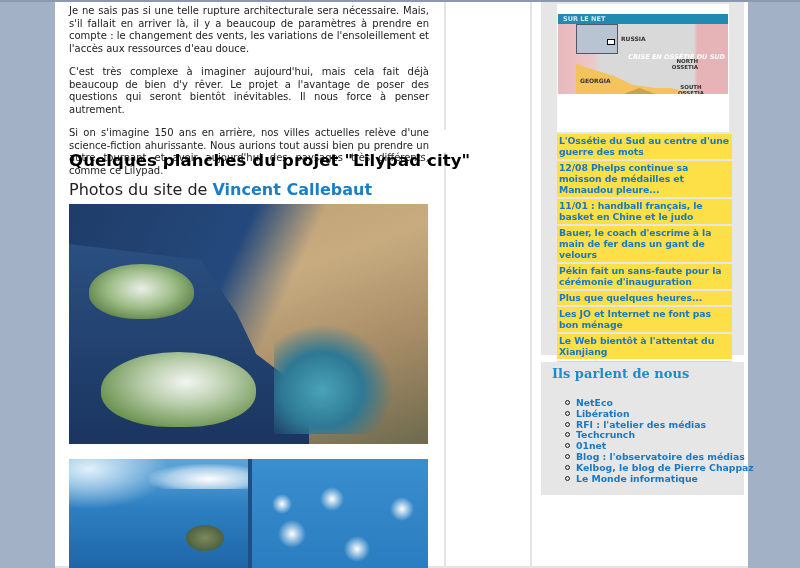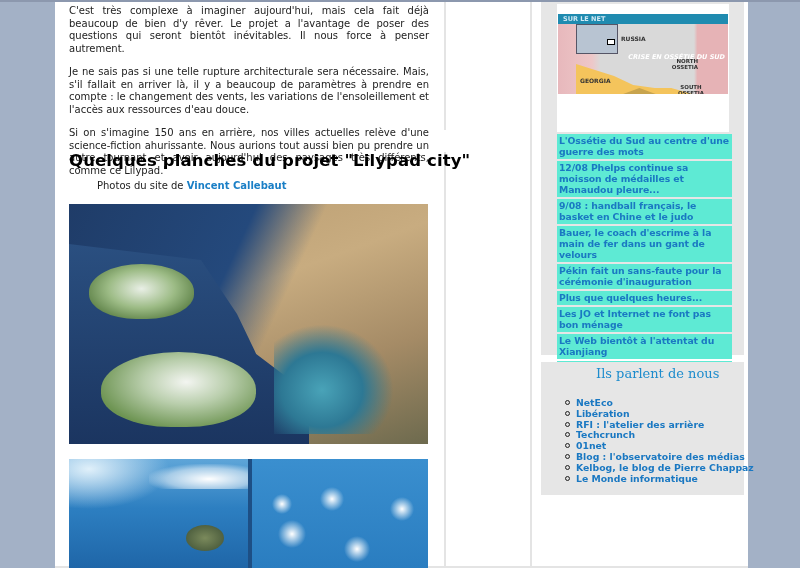--- a/index.html
+++ b/index.html
@@ -7,21 +7,21 @@
   .topline{position:absolute;left:0;top:0;width:800px;height:2px;background:#8c98ae;}
   .page{position:absolute;left:55px;top:2px;width:693px;height:566px;background:#fff;}
   .vline1{position:absolute;left:444px;top:2px;width:2px;height:128px;background:#e4e4e4;}
   .vline1b{position:absolute;left:444px;top:152px;width:2px;height:416px;background:#e4e4e4;}
   .vline2{position:absolute;left:530px;top:2px;width:2px;height:566px;background:#e4e4e4;}
   .bottomline{position:absolute;left:55px;top:566px;width:693px;height:2px;background:#e4e4e4;}
 
   .article{position:absolute;left:69px;top:5px;width:360px;font-size:10px;line-height:12.5px;color:#222;}
   .article p{margin:0 0 11px 0;text-align:justify;}
   .headline{position:absolute;left:69px;top:151px;font-size:16.5px;font-weight:bold;color:#000;white-space:nowrap;letter-spacing:0.1px;}
-  .photos-credit{position:absolute;left:69px;top:180px;font-size:10px;color:#222;margin-left:28px;}
+  .photos-credit{position:absolute;left:69px;top:180px;font-size:16px;color:#222;}
   .photos-credit a{color:#1a7fc6;font-weight:bold;text-decoration:none;}
 
   .photo1{position:absolute;left:69px;top:204px;width:359px;height:240px;overflow:hidden;
     background:
       radial-gradient(ellipse 60px 30px at 60px 80px, #6f9a5a 0%, #a8c39a 60%, rgba(0,0,0,0) 100%),
       radial-gradient(ellipse 75px 38px at 95px 175px, #8fb07c 0%, #c9d8c0 55%, rgba(0,0,0,0) 100%),
       linear-gradient(115deg, #1f3c68 0%, #24497c 40%, rgba(36,73,124,0) 55%),
       linear-gradient(160deg, #b79a6e 0%, #c8ac80 40%, #a58b66 70%, #6d6a4e 100%);}
   .photo1 .sea{position:absolute;left:0;top:40px;width:240px;height:200px;background:linear-gradient(180deg,#2a4f80,#1b3560);clip-path:polygon(0 0,55% 8%,70% 35%,78% 55%,100% 75%,100% 100%,0 100%);}
   .photo1 .isl1{position:absolute;left:20px;top:60px;width:105px;height:55px;border-radius:50% 50% 45% 45%;background:radial-gradient(ellipse at 50% 45%,#e9efe6 0%,#9cbb85 45%,#5b7f45 80%);}
@@ -49,41 +49,41 @@
   .map .bar .l{position:absolute;left:5px;color:#cfe9f4;}
   .map .bar .r{position:absolute;right:3px;font-style:italic;margin-top:38px;}
   .map .inset{position:absolute;left:18px;top:10px;width:40px;height:28px;background:#b8c4d2;border:1px solid #556;}
   .map .inset .sq{position:absolute;left:30px;top:14px;width:6px;height:4px;border:1px solid #000;background:#fff;}
   .map .georgia{position:absolute;left:18px;top:50px;width:127px;height:60px;background:#f4c45c;clip-path:polygon(0 0,30% 20%,45% 35%,62% 40%,75% 40%,100% 55%,100% 100%,0 100%);}
   .map .sossetia{position:absolute;left:63px;top:74px;width:46px;height:34px;background:#c8a44e;clip-path:polygon(0 20%,40% 0,100% 30%,100% 100%,0 100%);}
   .map .lbl{position:absolute;font-size:5.5px;font-weight:bold;color:#333;line-height:6px;}
   .map .btm{position:absolute;left:0;top:100px;width:170px;height:12px;background:#dce6ef;}
 
   .news{position:absolute;left:557px;top:134px;width:175px;}
-  .news-item{display:block;background:#5eead4;margin-bottom:2px;padding:1px 2px 2px 2px;font-size:9.3px;line-height:11px;font-weight:bold;color:#1a78c2;text-decoration:none;letter-spacing:-0.1px;}
+  .news-item{display:block;background:#fde047;margin-bottom:2px;padding:1px 2px 2px 2px;font-size:9.3px;line-height:11px;font-weight:bold;color:#1a78c2;text-decoration:none;letter-spacing:-0.1px;}
 
   .sb-box2{position:absolute;left:541px;top:362px;width:203px;height:133px;background:#e6e6e6;}
-  .sb-title{position:absolute;left:552px;top:366px;font-family:"DejaVu Serif","Liberation Serif",serif;font-size:13px;font-weight:normal;color:#1d8ccd;margin-left:44px;}
+  .sb-title{position:absolute;left:552px;top:366px;font-family:"DejaVu Serif","Liberation Serif",serif;font-size:13px;font-weight:bold;color:#1d8ccd;}
   .sb-list{position:absolute;left:553px;top:386px;margin:12px;padding:0;list-style:none;}
   .sb-list li{font-size:9.3px;line-height:10.8px;font-weight:bold;color:#1a78c2;position:relative;padding-left:11px;white-space:nowrap;}
   .sb-list li .dot{position:absolute;left:0;top:2px;width:3px;height:3px;border:1px solid #222;border-radius:50%;background:#ddd;}
 </style>
 </head>
 <body>
 
 <div class="topline"></div>
 <div class="page"></div>
 <div class="vline1"></div>
 <div class="vline1b"></div>
 <div class="vline2"></div>
 <div class="bottomline"></div>
 
 <div class="article">
+  <p>Je ne sais pas si une telle rupture architecturale sera nécessaire. Mais, s'il fallait en arriver là, il y a beaucoup de paramètres à prendre en compte : le changement des vents, les variations de l'ensoleillement et l'accès aux ressources d'eau douce.</p>
   <p>C'est très complexe à imaginer aujourd'hui, mais cela fait déjà beaucoup de bien d'y rêver. Le projet a l'avantage de poser des questions qui seront bientôt inévitables. Il nous force à penser autrement.</p>
-  <p>Je ne sais pas si une telle rupture architecturale sera nécessaire. Mais, s'il fallait en arriver là, il y a beaucoup de paramètres à prendre en compte : le changement des vents, les variations de l'ensoleillement et l'accès aux ressources d'eau douce.</p>
   <p>Si on s'imagine 150 ans en arrière, nos villes actuelles relève d'une science-fiction ahurissante. Nous aurions tout aussi bien pu prendre un autre tournant et avoir aujourd'hui des paysages très différents, comme ce Lilypad."</p>
 </div>
 
 <div class="headline">Quelques planches du projet "Lilypad city"</div>
 <div class="photos-credit">
   <span>Photos du site de </span><a href="#">Vincent Callebaut</a>
 </div>
 
 <div class="photo1" title="Lilypad floating cities off Monaco coast">
   <div class="sea"></div>
@@ -117,34 +117,34 @@
   <span class="lbl" style="left:63px;top:22px;font-size:6px;">RUSSIA</span>
   <span class="lbl" style="left:110px;top:44px;width:30px;text-align:right;">NORTH OSSETIA</span>
   <span class="lbl" style="left:22px;top:64px;font-size:6px;">GEORGIA</span>
   <span class="lbl" style="left:118px;top:70px;width:30px;text-align:center;">SOUTH OSSETIA</span>
   <span class="lbl" style="left:40px;top:90px;">Tskhinvali</span>
 </div>
 
 <div class="news">
   <a href="#" class="news-item">L'Ossétie du Sud au centre d'une guerre des mots</a>
   <a href="#" class="news-item">12/08 Phelps continue sa moisson de médailles et Manaudou pleure...</a>
-  <a href="#" class="news-item">9/08 : handball français, le basket en Chine et le judo</a>
+  <a href="#" class="news-item">11/01 : handball français, le basket en Chine et le judo</a>
   <a href="#" class="news-item">Bauer, le coach d'escrime à la main de fer dans un gant de velours</a>
   <a href="#" class="news-item">Pékin fait un sans-faute pour la cérémonie d'inauguration</a>
   <a href="#" class="news-item">Plus que quelques heures...</a>
   <a href="#" class="news-item">Les JO et Internet ne font pas bon ménage</a>
   <a href="#" class="news-item">Le Web bientôt à l'attentat du Xianjiang</a>
   <a href="#" class="news-item">La France mise en cause par la commission d'enquête rwandaise</a>
   <a href="#" class="news-item">La guerre entre Obama et McCain s'intensifie sur la Toile américaine</a>
 </div>
 
 <div class="sb-box2"></div>
 <div class="sb-title">Ils parlent de nous</div>
 <ul class="sb-list">
   <li><span class="dot"></span><span>NetEco</span></li>
   <li><span class="dot"></span><span>Libération</span></li>
-  <li><span class="dot"></span><span>RFI : l'atelier des arrière</span></li>
+  <li><span class="dot"></span><span>RFI : l'atelier des médias</span></li>
   <li><span class="dot"></span><span>Techcrunch</span></li>
   <li><span class="dot"></span><span>01net</span></li>
   <li><span class="dot"></span><span>Blog : l'observatoire des médias</span></li>
   <li><span class="dot"></span><span>Kelbog, le blog de Pierre Chappaz</span></li>
   <li><span class="dot"></span><span>Le Monde informatique</span></li>
 </ul>
 
 </body></html>

